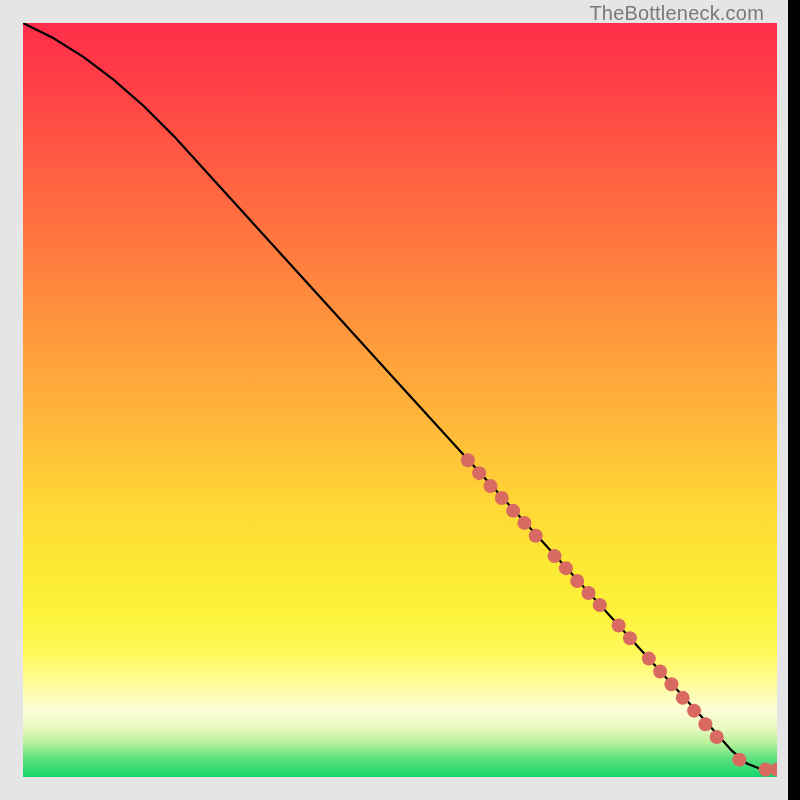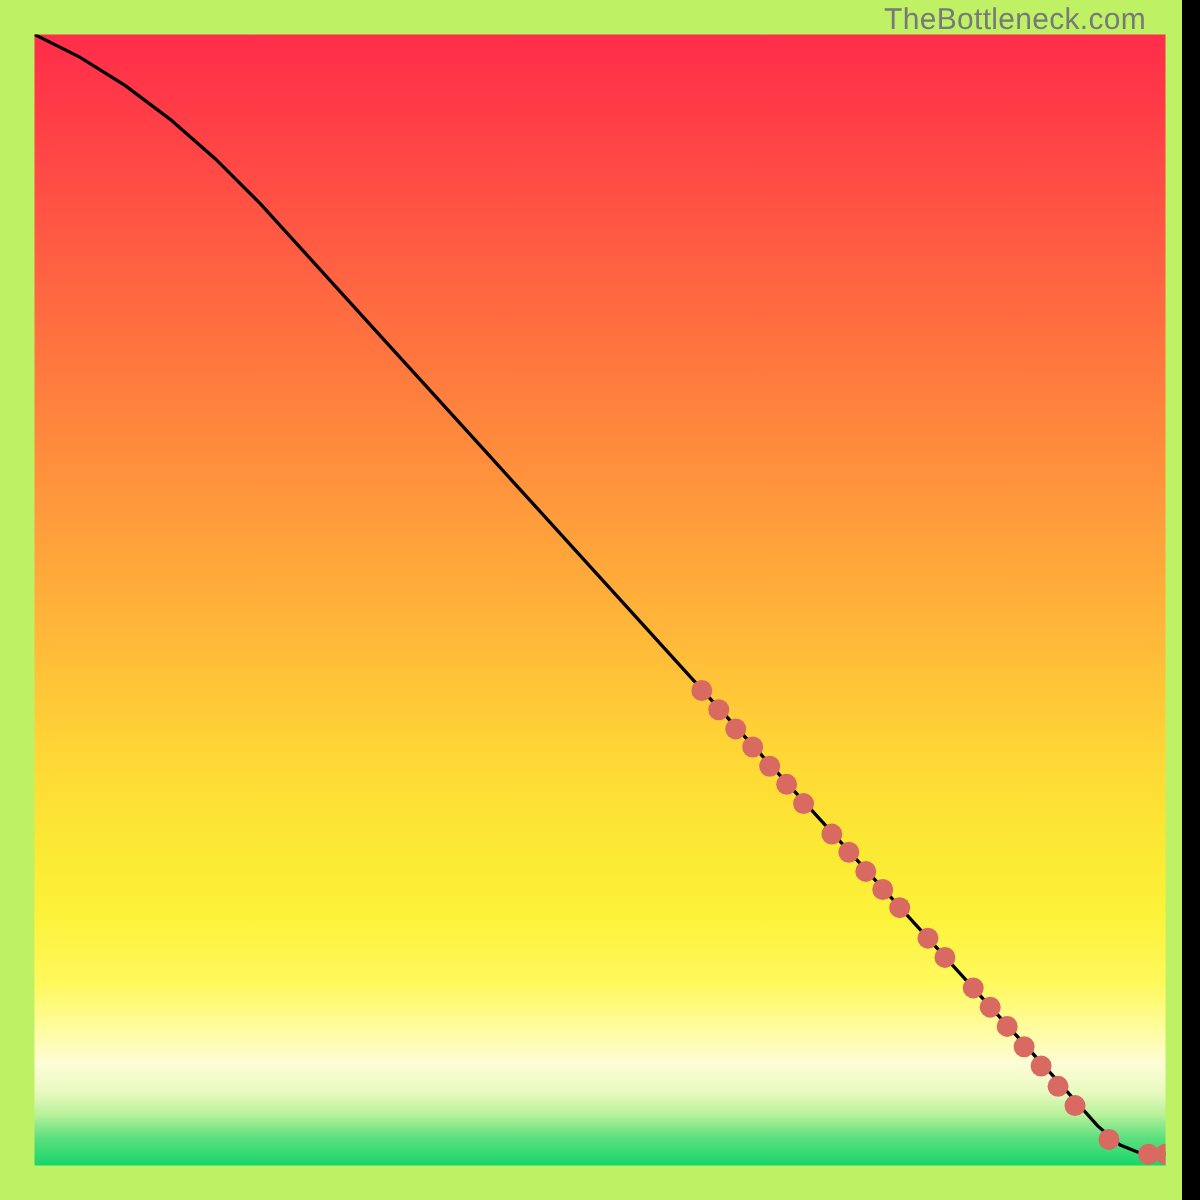--- a/index.html
+++ b/index.html
@@ -7,21 +7,21 @@
     padding: 0;
     width: 800px;
     height: 800px;
     background: #000;
     overflow: hidden;
   }
   .stage {
     position: relative;
     width: 788px;
     height: 800px;
-    background: #bef264;
+    background: #e5e5e5;
   }
   .plot {
     position: absolute;
     left: 23px;
     top: 23px;
     width: 754px;
     height: 754px;
     
     background: linear-gradient(to bottom,
       #ff2d4a 0%,

